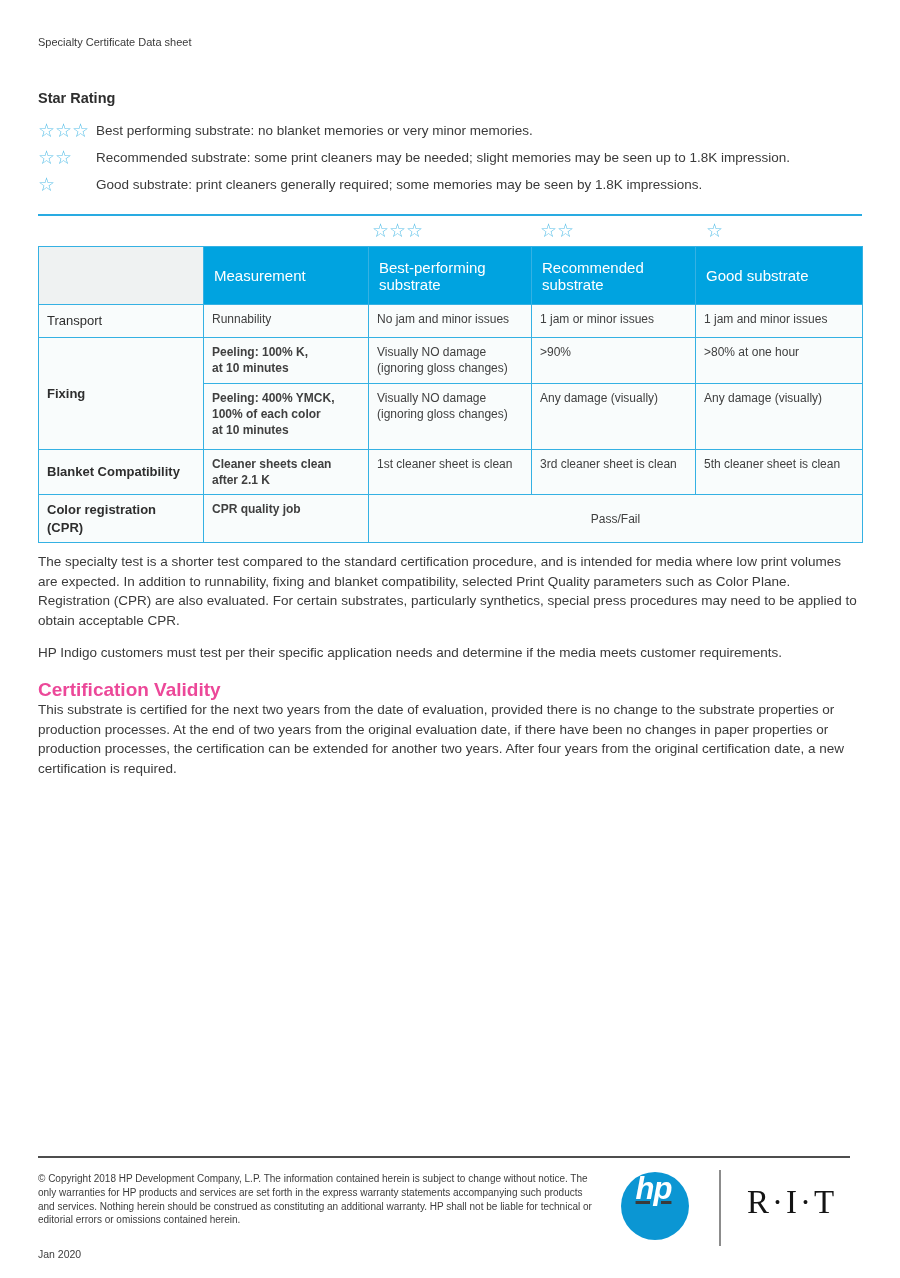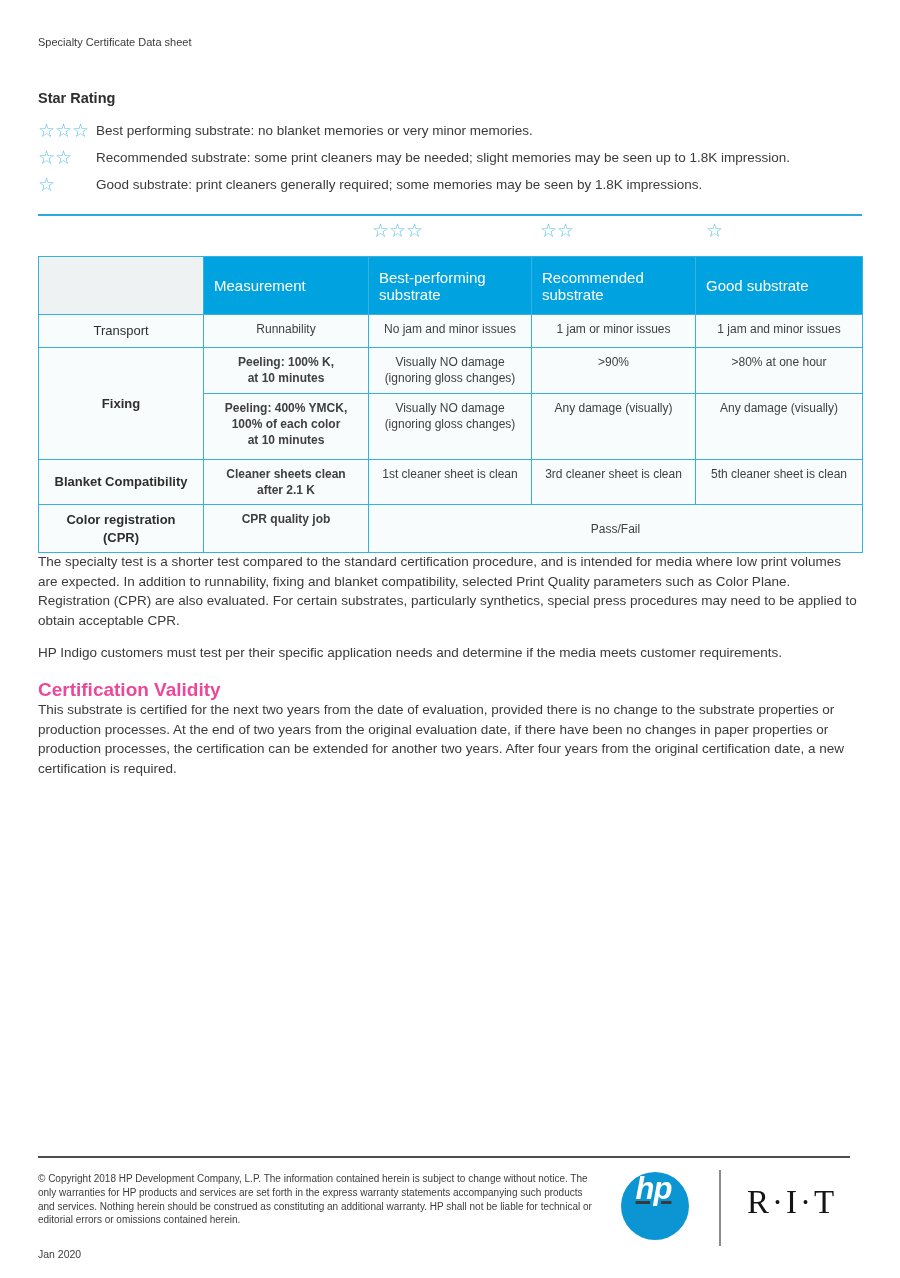--- a/index.html
+++ b/index.html
@@ -16,32 +16,32 @@
   .legend-text { font-size:13.5px; color:#3a3a3a; }
 
   .top-rule { position:absolute; left:38px; top:214px; width:824px; height:2px; background:#29abe2; }
 
   .col-stars { position:absolute; top:221px; color:#5bc0e8; font-size:19px; line-height:1; }
   .col-stars.s3 { left:372px; }
   .col-stars.s2 { left:540px; }
   .col-stars.s1 { left:706px; }
 
   table.cert-table {
-    position:absolute; left:38px; top:256px; width:824px;
+    position:absolute; left:38px; top:246px; width:824px;
     border-collapse:collapse; table-layout:fixed;
   }
   .cert-table th, .cert-table td { border:1px solid #35b1e3; }
   .cert-table th.blank { background:#eff2f2; }
   .cert-table th.blue {
     background:#00a3e0; color:#ffffff; font-weight:normal; font-size:15px;
     text-align:left; vertical-align:middle; padding:6px 10px; white-space:pre-line;
   }
   .cert-table td {
     background:#f9fcfc; font-size:12px; color:#404040;
-    padding:6px 8px; vertical-align:top; white-space:pre-line; line-height:1.35;text-align:center;
+    padding:6px 8px; vertical-align:top; white-space:pre-line; line-height:1.35;
   }
   .cert-table td.label { font-size:13px; color:#2e2e2e; vertical-align:middle; }
   .cert-table td.b { font-weight:bold; }
   .cert-table td.center { text-align:center; vertical-align:middle; }
 
   .content {
     position:absolute; left:38px; top:552px; width:826px;
     font-size:13.5px; line-height:19.5px; color:#3a3a3a;
   }
   .content p { margin:0 0 13px 0; }

